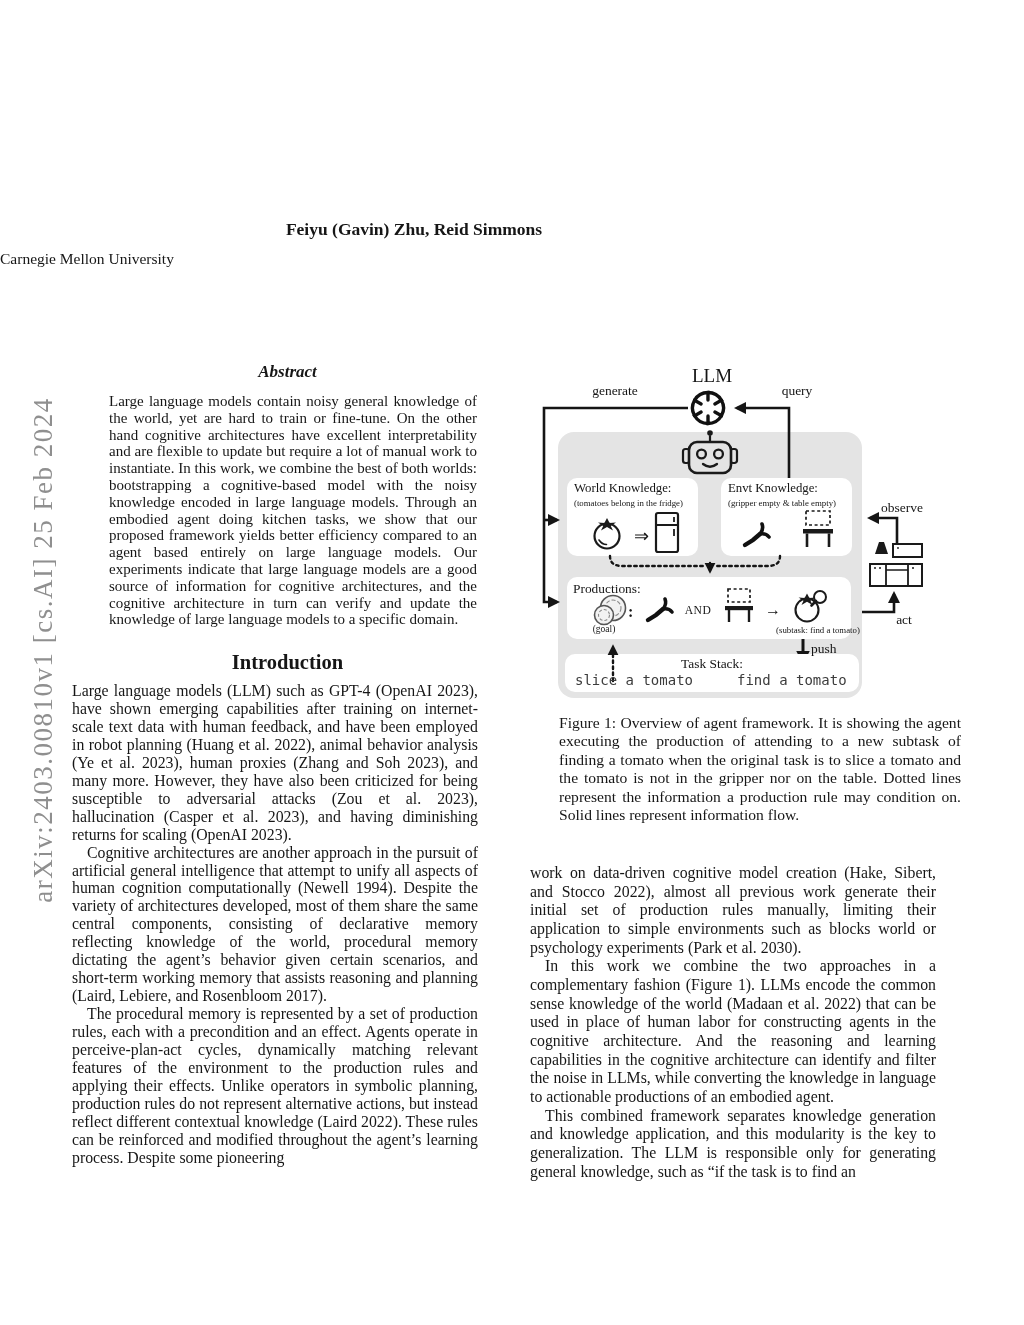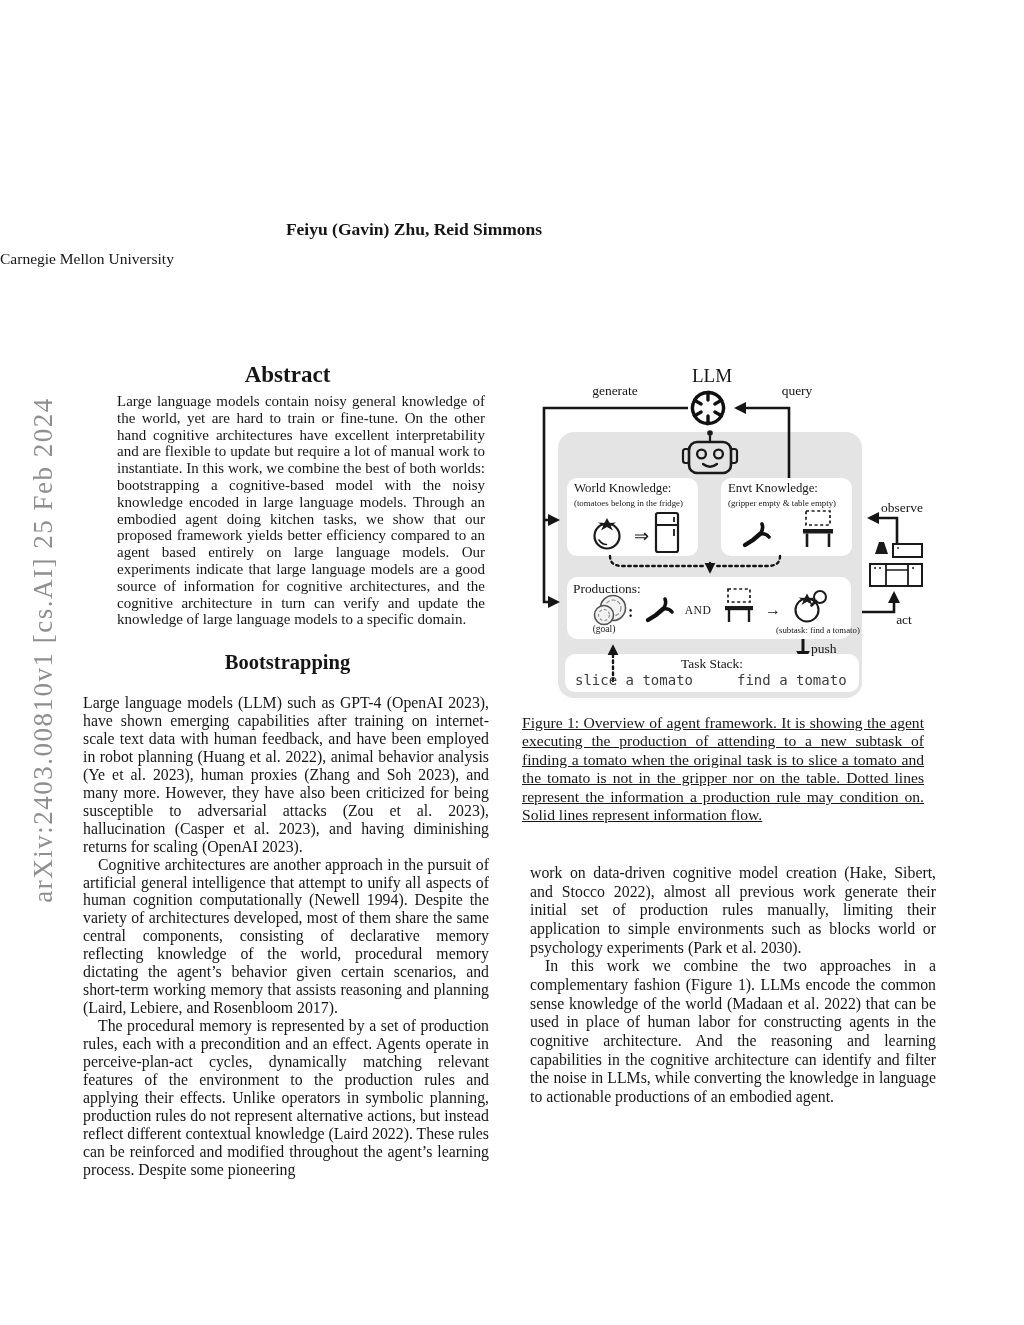--- a/index.html
+++ b/index.html
@@ -26,57 +26,57 @@
   .affil {
     position:absolute; left:0; top:250px; width:1024px;
     text-align:left; font-size:15.5px;
   }
   .emails {
     position:absolute; left:0; top:269px; width:1024px;
     text-align:center; font-size:15.5px;
   }
   .abs-head {
     position:absolute; left:85px; top:362px; width:405px;
-    text-align:center; font-size:23px; font-weight:bold;
+    text-align:center; font-size:17px; font-weight:bold;font-style:italic;
   }
   .abs-body {
-    position:absolute; left:117px; top:393px; width:368px;
+    position:absolute; left:109px; top:393px; width:368px;
     font-size:15px; line-height:16.8px; text-align:justify;
   }
   .intro-head {
     position:absolute; left:85px; top:651px; width:405px;
     text-align:center; font-size:20.5px; font-weight:bold;
   }
   .col { position:absolute; width:406px; font-size:15.8px; text-align:justify; }
   .col p { margin:0; }
   .col p.ind { text-indent:15px; }
-  .left-col  { left:83px;  top:682px; line-height:17.95px;margin-top:12px; }
+  .left-col  { left:72px;  top:682px; line-height:17.95px; }
   .right-col { left:530px; top:864px; line-height:18.65px; }
   .fig-caption {
-    position:absolute; left:522px; top:714px; width:402px;
-    font-size:15.6px; line-height:18.4px; text-align:justify;text-decoration:underline;
+    position:absolute; left:559px; top:714px; width:402px;
+    font-size:15.6px; line-height:18.4px; text-align:justify;
   }
   .fig-wrap { position:absolute; left:530px; top:360px; width:412px; height:342px; }
   svg text { font-family:"Liberation Serif", serif; fill:#151515; }
   svg .mono { font-family:"DejaVu Sans Mono","Liberation Mono",monospace; fill:#3c3c3c; }
 </style>
 </head>
 <body>
 
 <div class="page">
 
   <div class="arxiv-side">arXiv:2403.00810v1  [cs.AI]  25 Feb 2024</div>
 
   <div class="authors">Feiyu (Gavin) Zhu, Reid Simmons</div>
   <div class="affil">Carnegie Mellon University</div>
 
   <div class="abs-head">Abstract</div>
   <div class="abs-body">Large language models contain noisy general knowledge of the world, yet are hard to train or fine-tune. On the other hand cognitive architectures have excellent interpretability and are flexible to update but require a lot of manual work to instantiate. In this work, we combine the best of both worlds: bootstrapping a cognitive-based model with the noisy knowledge encoded in large language models. Through an embodied agent doing kitchen tasks, we show that our proposed framework yields better efficiency compared to an agent based entirely on large language models. Our experiments indicate that large language models are a good source of information for cognitive architectures, and the cognitive architecture in turn can verify and update the knowledge of large language models to a specific domain.</div>
 
-  <div class="intro-head">Bootstrapping</div>
+  <div class="intro-head">Introduction</div>
   <div class="col left-col">
     <p>Large language models (LLM) such as GPT-4 (OpenAI 2023), have shown emerging capabilities after training on internet-scale text data with human feedback, and have been employed in robot planning (Huang et al. 2022), animal behavior analysis (Ye et al. 2023), human proxies (Zhang and Soh 2023), and many more. However, they have also been criticized for being susceptible to adversarial attacks (Zou et al. 2023), hallucination (Casper et al. 2023), and having diminishing returns for scaling (OpenAI 2023).</p>
     <p class="ind">Cognitive architectures are another approach in the pursuit of artificial general intelligence that attempt to unify all aspects of human cognition computationally (Newell 1994). Despite the variety of architectures developed, most of them share the same central components, consisting of declarative memory reflecting knowledge of the world, procedural memory dictating the agent’s behavior given certain scenarios, and short-term working memory that assists reasoning and planning (Laird, Lebiere, and Rosenbloom 2017).</p>
     <p class="ind">The procedural memory is represented by a set of production rules, each with a precondition and an effect. Agents operate in perceive-plan-act cycles, dynamically matching relevant features of the environment to the production rules and applying their effects. Unlike operators in symbolic planning, production rules do not represent alternative actions, but instead reflect different contextual knowledge (Laird 2022). These rules can be reinforced and modified throughout the agent’s learning process. Despite some pioneering</p>
   </div>
 
   <div class="fig-wrap">
     <svg width="412" height="342" viewBox="0 0 412 342">
       <defs>
         <marker id="ah" viewBox="0 0 10 10" refX="7.5" refY="5" markerWidth="4.6" markerHeight="4.6" orient="auto">
@@ -222,15 +222,16 @@
       <text x="374" y="264" font-size="13.5" text-anchor="middle">act</text>
       <text x="281" y="293" font-size="13.5">push</text>
     </svg>
   </div>
 
   <div class="fig-caption">Figure 1: Overview of agent framework. It is showing the agent executing the production of attending to a new subtask of finding a tomato when the original task is to slice a tomato and the tomato is not in the gripper nor on the table. Dotted lines represent the information a production rule may condition on. Solid lines represent information flow.</div>
 
   <div class="col right-col">
     <p>work on data-driven cognitive model creation (Hake, Sibert, and Stocco 2022), almost all previous work generate their initial set of production rules manually, limiting their application to simple environments such as blocks world or psychology experiments (Park et al. 2030).</p>
     <p class="ind">In this work we combine the two approaches in a complementary fashion (Figure 1). LLMs encode the common sense knowledge of the world (Madaan et al. 2022) that can be used in place of human labor for constructing agents in the cognitive architecture. And the reasoning and learning capabilities in the cognitive architecture can identify and filter the noise in LLMs, while converting the knowledge in language to actionable productions of an embodied agent.</p>
+    <p class="ind">This combined framework separates knowledge generation and knowledge application, and this modularity is the key to generalization. The LLM is responsible only for generating general knowledge, such as “if the task is to find an</p>
   </div>
 
 </div>
 
 </body></html>

